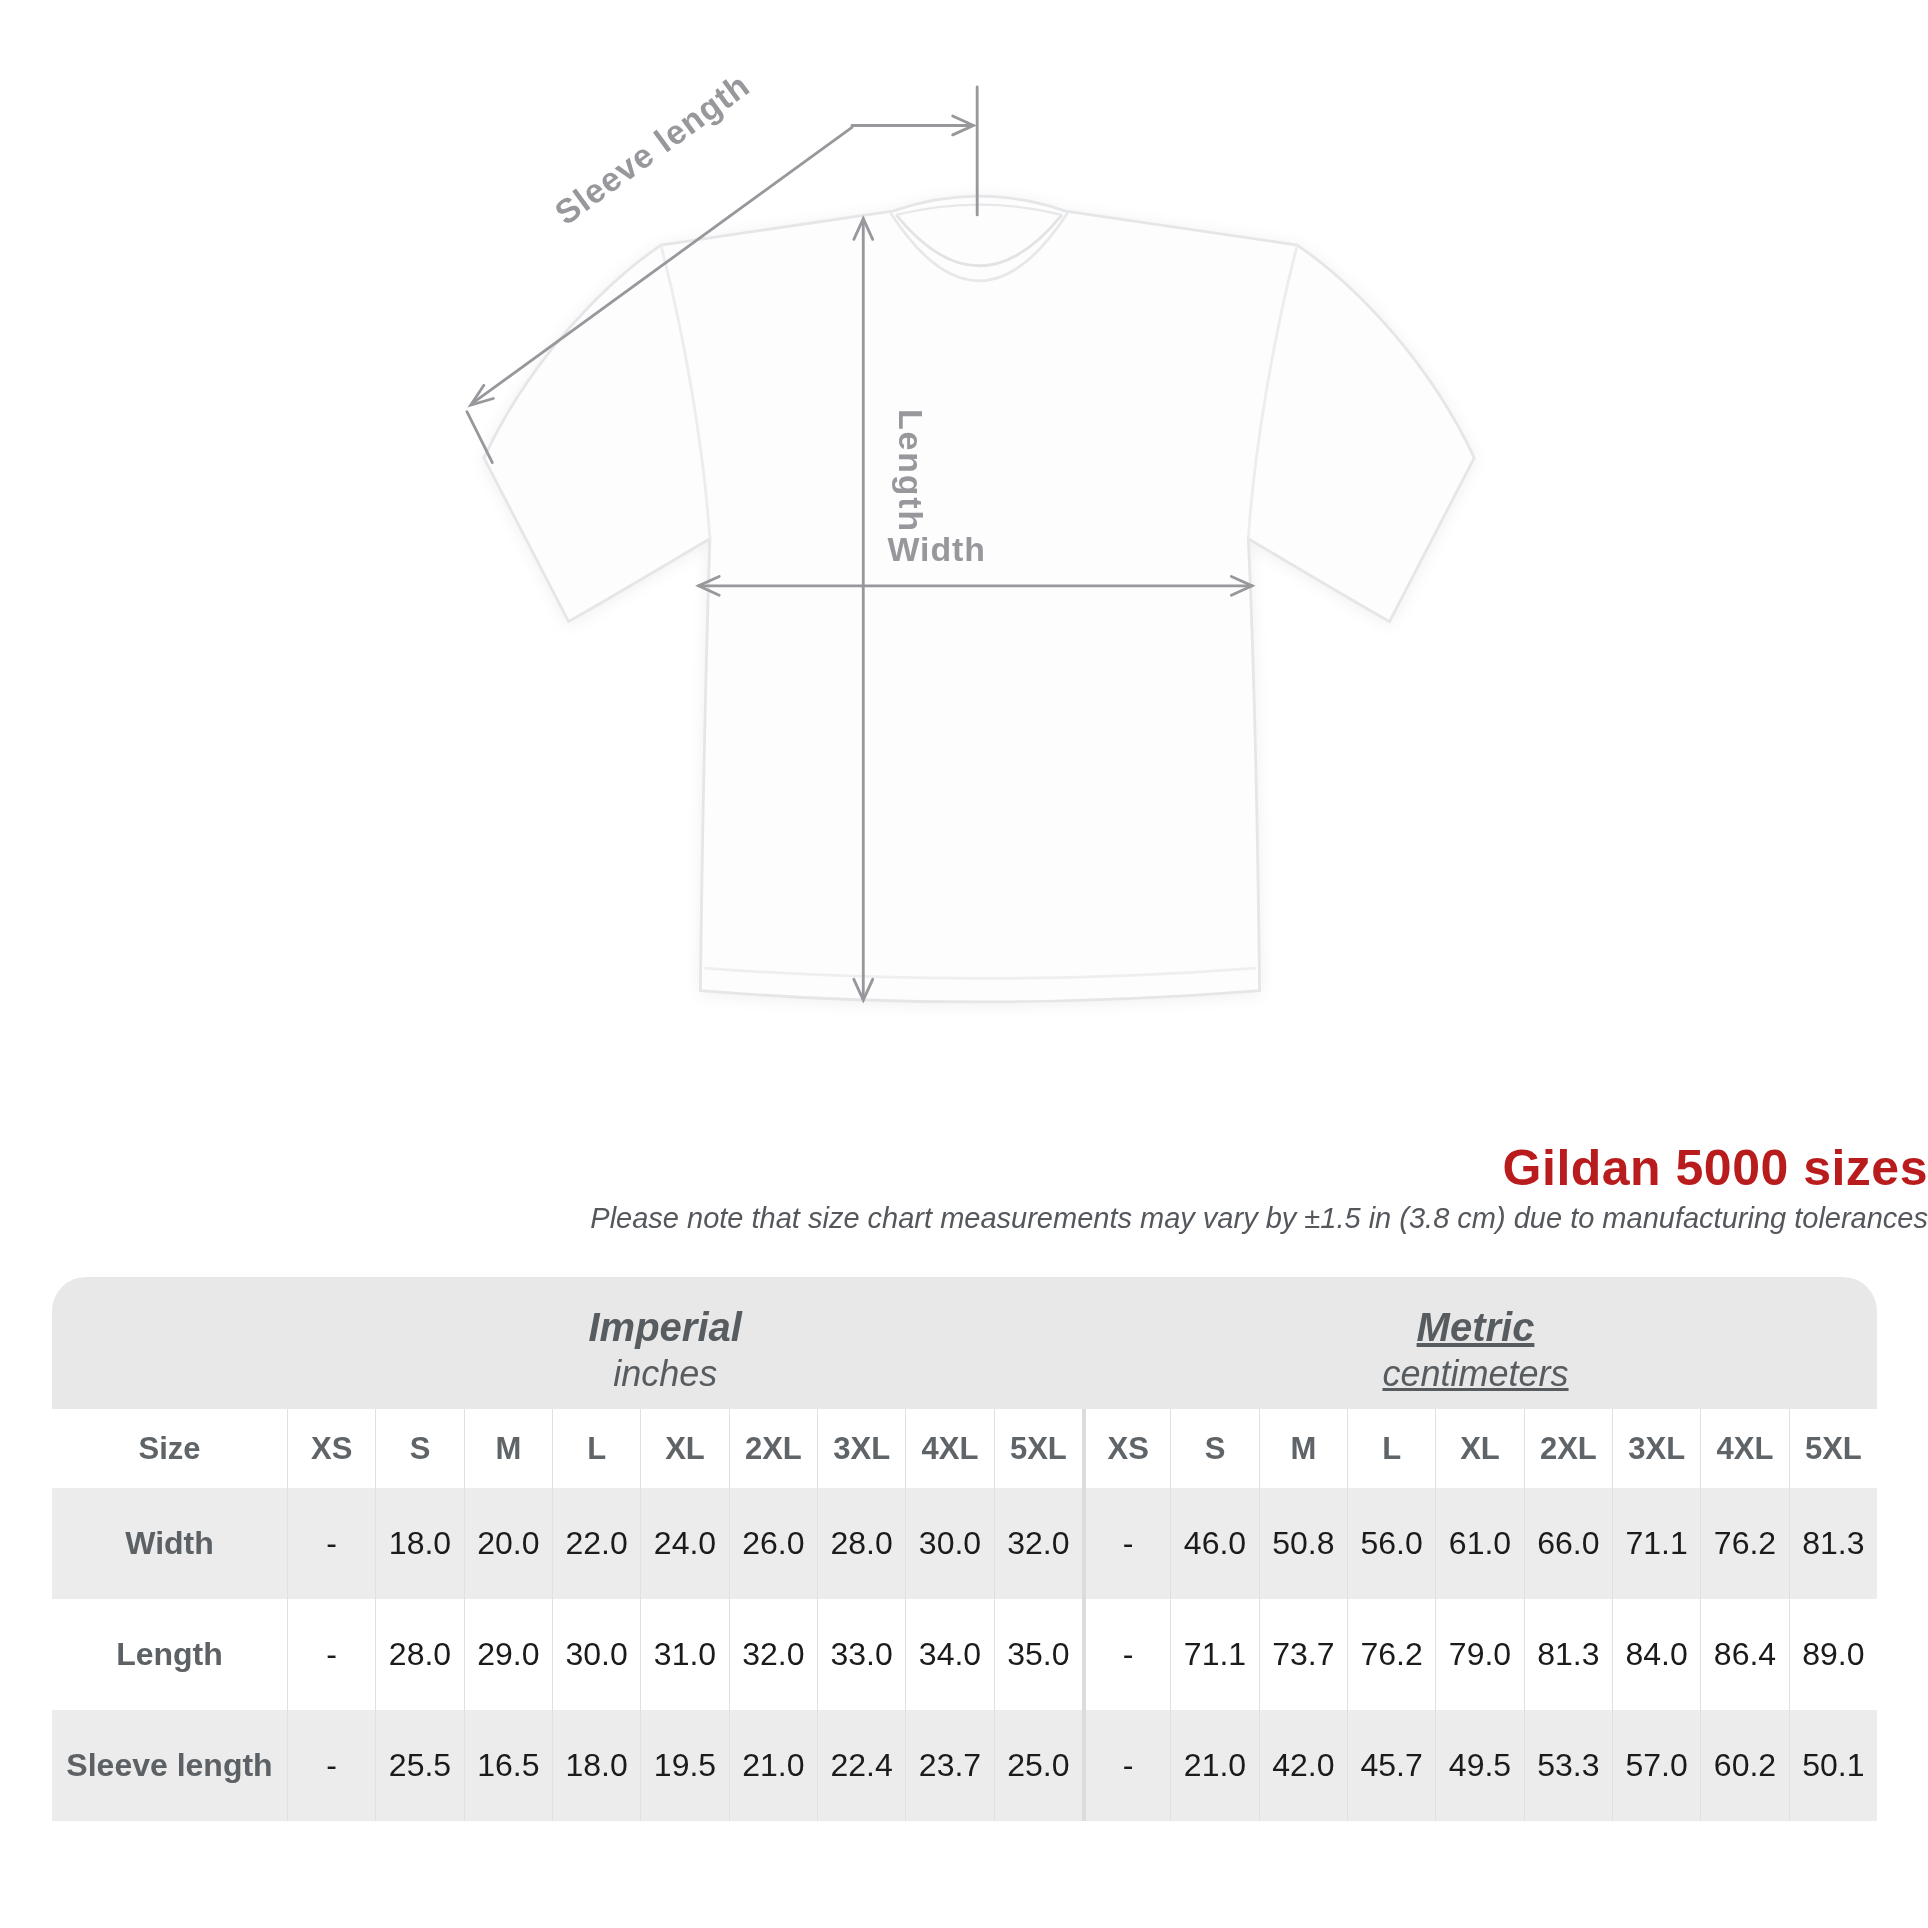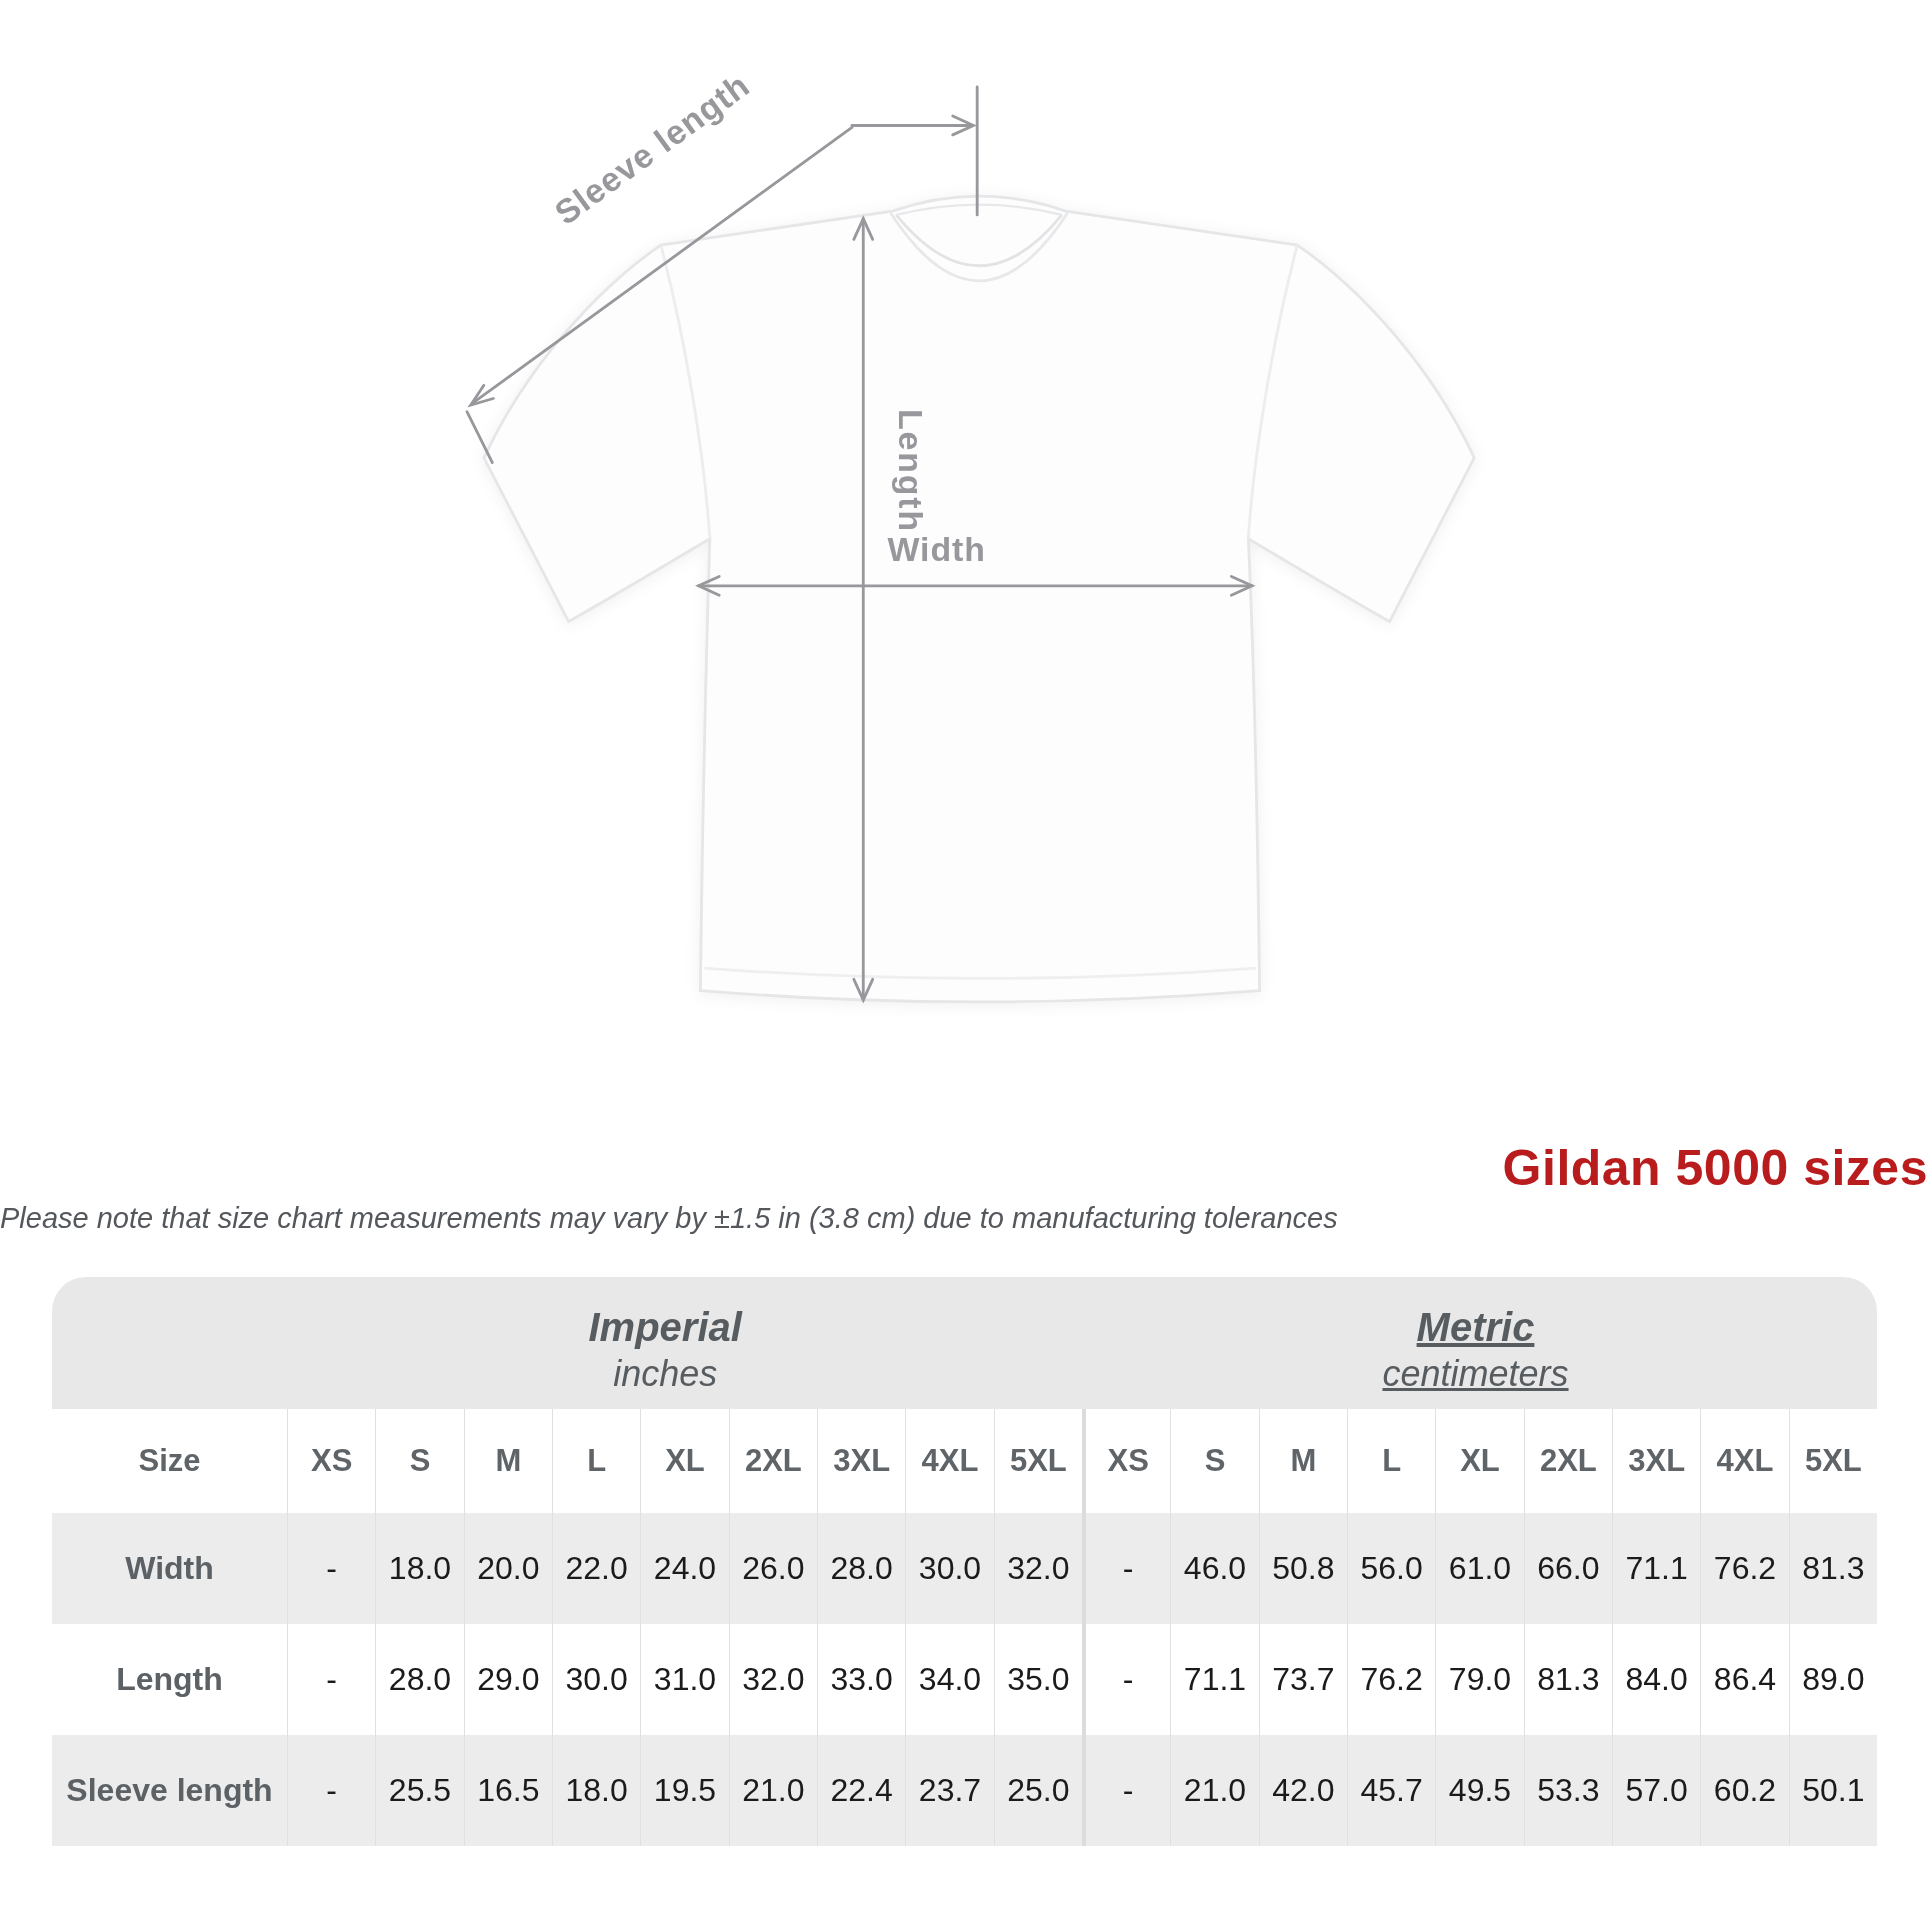--- a/index.html
+++ b/index.html
@@ -9,36 +9,36 @@
     -webkit-font-smoothing:antialiased;
   }
   
   #diagram{position:absolute;left:0;top:0;width:1928px;height:1102px;}
   
   #chart-title{
     position:absolute;left:0;top:1139px;width:1928px;text-align:right;
     font-size:50px;font-weight:bold;color:#b91c1c;letter-spacing:0.5px;
   }
   #chart-subtitle{
-    position:absolute;left:0;top:1202px;width:1928px;text-align:left;
+    position:absolute;left:0;top:1202px;width:1928px;text-align:right;
     font-size:29px;font-style:italic;color:#54585c;
   }
   
   #size-table{
     position:absolute;left:52px;top:1277px;width:1825px;height:605px;
     border-radius:34px;overflow:hidden;background:#ffffff;
   }
   .band{height:132px;background:#e8e8e8;position:relative;}
   .unit-group{position:absolute;top:26px;transform:translateX(-50%);text-align:center;color:#575c60;}
   .unit-group .gname{font-size:40px;font-weight:bold;font-style:italic;line-height:49px;}
   .unit-group .gunit{font-size:36px;font-style:italic;line-height:43px;}
   #group-imperial{left:33.6%;}
   #group-metric{left:78.0%;text-decoration:underline;}
   .trow{display:grid;grid-template-columns:235px repeat(18,1fr);}
-  #size-header-row{height:104px;background:#ffffff;}
+  #size-header-row{height:79px;background:#ffffff;}
   .data-row{height:111px;background:#ffffff;}
   .data-row.stripe{background:#ececec;}
   .cell{display:flex;align-items:center;justify-content:center;}
   .cell.vline{border-left:1.9px solid #e0e0e0;}
   .cell.metric-start{border-left:4.7px solid #dcdcdc;}
   .size-head{font-size:31px;font-weight:bold;color:#5f6468;}
   .rlabel{font-size:32px;font-weight:bold;color:#5c6165;}
   .val{font-size:32px;font-weight:400;color:#1a1b1d;}
   svg text{font-family:"Liberation Sans", sans-serif;}
 </style>

